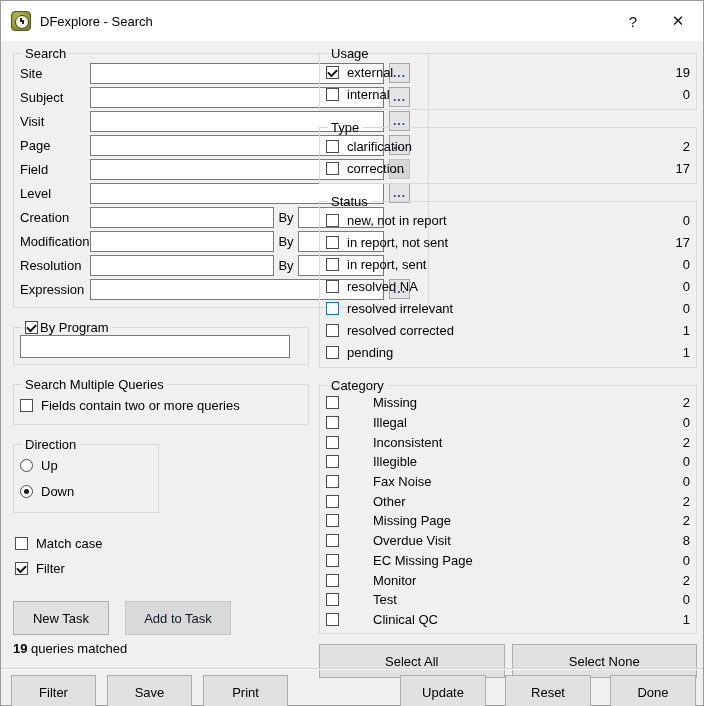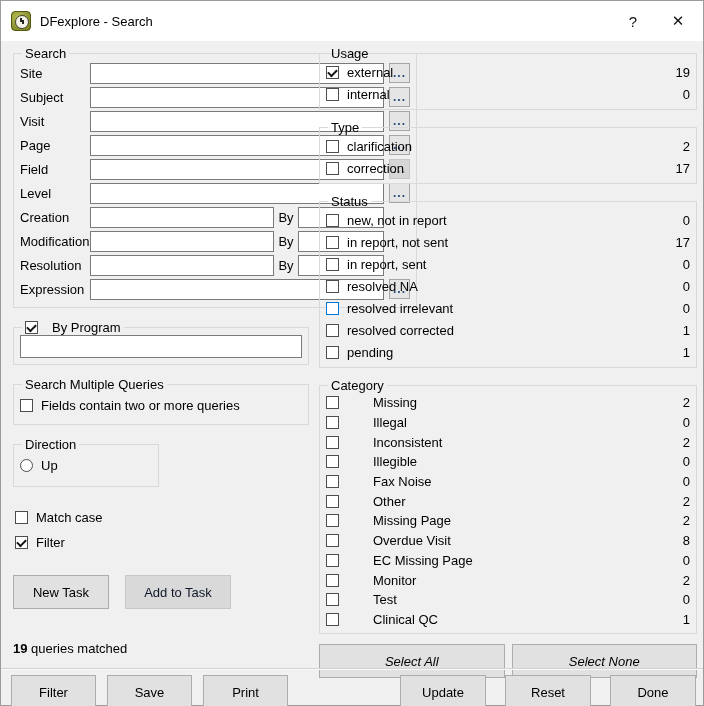--- a/index.html
+++ b/index.html
@@ -33,21 +33,21 @@
   .titlebar-buttons { margin-left:auto; display:flex; height:100%; }
   .tb-btn {
     width:44px; height:100%; display:flex; align-items:center; justify-content:center;
     font-size:15px; color:#111; cursor:default;
   }
   .tb-btn.close { width:46px; margin-right:2px; }
   
   .content { position:absolute; top:40px; left:0; right:0; bottom:0; }
   .col-left  { position:absolute; left:12px;  top:5px; width:296px; }
   .col-right { position:absolute; left:318px; top:5px; width:378px; }
-  fieldset { border:1px solid #d9d9d9; margin:0 0 12px 0; padding:0 6px 6px 6px; }
+  fieldset { border:1px solid #d9d9d9; margin:0 0 12px 0; padding:0 18px 6px 6px; }
   legend { padding:0 3px; margin-left:2px; }
   
   .frow { display:flex; align-items:center; height:24px; }
   .flabel { width:70px; flex:none; }
   input.txt {
     flex:1; min-width:0; height:21px; border:1px solid #7a7a7a; background:#fff;
     padding:0 3px; font:inherit; outline:none;
   }
   .by-label { width:24px; flex:none; text-align:center; }
   input.txt.by2 { flex:none; width:86px; }
@@ -64,21 +64,21 @@
     flex:none; position:relative;
   }
   .cb.checked::after {
     content:""; position:absolute; left:1px; top:2px; width:7px; height:4px;
     border-left:2px solid #151515; border-bottom:2px solid #151515;
     transform:rotate(-45deg);
   }
   .cb.focused { border-color:#0078d7; }
   .rb { width:13px; height:13px; border-radius:50%; background:#fff; border:1px solid #4d4d4d; flex:none; position:relative; }
   .rb.selected::after { content:""; position:absolute; left:3px; top:3px; width:5px; height:5px; border-radius:50%; background:#151515; }
-  .legend-check { display:flex; align-items:center; gap:14px; }
+  .legend-check { display:flex; align-items:center; gap:2px; }
   .check-row { display:flex; align-items:center; gap:8px; height:26px; }
   .wide-input { width:100%; height:23px; border:1px solid #7a7a7a; background:#fff; font:inherit; padding:0 3px; outline:none; }
   fieldset.direction-box { width:146px; padding-bottom:8px; margin-bottom:16px; }
   .toggles { margin:18px 0 0 2px; }
   .toggles .check-row { height:25px; }
   
   .btn {
     background:#e1e1e1; border:1px solid #adadad; font:inherit; color:#000;
     height:24px; display:inline-flex; align-items:center; justify-content:center;
     cursor:default; padding:16px;
@@ -88,21 +88,21 @@
   .task-buttons .btn:first-child { width:96px; }
   .task-buttons .btn:last-child  { width:106px; }
   
   fieldset.filter-group { margin-bottom:10px; padding:0 4px 4px 6px; }
   .fg-row { display:flex; align-items:center; height:22px; }
   .fg-row .cb { margin-right:8px; }
   .fg-count { margin-left:auto; padding-right:2px; }
   fieldset.wide-indent .fg-row { height:19.7px; }
   fieldset.wide-indent .cb { margin-right:34px; }
   .select-row { display:flex; gap:7px; margin-top:8px; }
-  .select-row .btn { flex:1; height:16px;font-style:italic; }
+  .select-row .btn { flex:1; height:16px; }
   
   .status-bar { position:absolute; left:12px; top:600px; }
   .status-bar b { font-weight:bold; }
   .footer-sep { position:absolute; left:0; right:0; top:627px; height:2px;
     border-top:1px solid #d2d2d2; border-bottom:1px solid #fbfbfb; }
   .footer-left  { position:absolute; left:10px; top:634px; display:flex; gap:11px; }
   .footer-left .btn { width:85px; }
   .footer-right { position:absolute; right:7px; top:634px; display:flex; gap:19px; }
   .footer-right .btn { width:86px; }
 </style>
@@ -221,20 +221,24 @@
           <span>Fields contain two or more queries</span>
         </div>
       </fieldset>
 
       <fieldset class="direction-box">
         <legend>Direction</legend>
         <div>
             <div class="check-row">
               <span class="rb"></span>
               <span>Up</span>
+            </div>
+            <div class="check-row">
+              <span class="rb selected"></span>
+              <span>Down</span>
             </div>
           </div>
       </fieldset>
 
       <div class="toggles">
           <div class="check-row">
             <span class="cb"></span>
             <span>Match case</span>
           </div>
           <div class="check-row">

